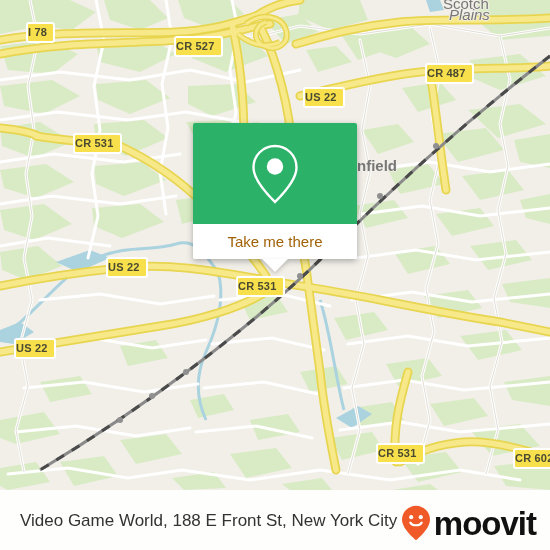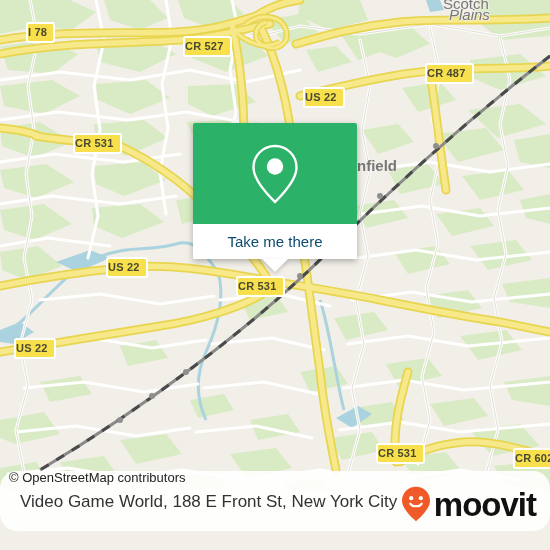--- a/index.html
+++ b/index.html
@@ -76,21 +76,21 @@
   #popup-footer {
     background: #ffffff;
     height: 35px;
     border-radius: 0 0 2px 2px;
     display: flex;
     align-items: center;
     justify-content: center;
     position: relative;
   }
   #popup-footer .cta {
-    color: #0c4a6e;
+    color: #a16207;
     font-size: 15px;
     line-height: 17px;
   }
   #popup-tail {
     position: absolute;
     left: 50%;
     bottom: -13px;
     margin-left: -13px;
     width: 0; height: 0;
     border-left: 13px solid transparent;
@@ -108,27 +108,26 @@
     line-height: 16px;
     color: #222222;
     white-space: nowrap;
     z-index: 6;
   }
 
   
   #footer {
     position: absolute;
     left: 0;
-    top: 471px;
+    top: 490px;
     width: 550px;
     height: 60px;
     background: rgba(255,255,255,0.90);
     z-index: 5;
     overflow: hidden;
-    border-radius: 17px;
   }
   #footer-title {
     position: absolute;
     left: 20px;
     top: 21px;
     font-size: 17px;
     line-height: 20px;
     color: #333333;
     white-space: nowrap;
   }
@@ -338,21 +337,21 @@
           <circle cx="380" cy="196" r="3"></circle>
           <circle cx="300" cy="276" r="3"></circle>
           <circle cx="186" cy="372" r="3"></circle>
           <circle cx="152" cy="396" r="3"></circle>
           <circle cx="120" cy="420" r="3"></circle>
         </g>
       </g>
     </svg>
 
     <div class="shield" style="left:26px;  top:22px;">I 78</div>
-    <div class="shield" style="left:183px; top:36px;">CR 527</div>
+    <div class="shield" style="left:174px; top:36px;">CR 527</div>
     <div class="shield" style="left:425px; top:63px;">CR 487</div>
     <div class="shield" style="left:303px; top:87px;">US 22</div>
     <div class="shield" style="left:73px;  top:133px;">CR 531</div>
     <div class="shield" style="left:106px; top:257px;">US 22</div>
     <div class="shield" style="left:236px; top:276px;">CR 531</div>
     <div class="shield" style="left:14px;  top:338px;">US 22</div>
     <div class="shield" style="left:376px; top:443px;">CR 531</div>
     <div class="shield" style="left:513px; top:448px;">CR 602</div>
 
     <div class="place-label" style="left:443px; top:-5px;">Scotch</div>
@@ -366,21 +365,20 @@
           <circle cx="26" cy="23.5" r="8.2" fill="#ffffff"></circle>
         </svg>
       </div>
       <div id="popup-footer">
         <span class="cta">Take me there</span>
         <div id="popup-tail"></div>
       </div>
     </div>
   </div>
 
-  <div id="attribution">© OpenStreetMap contributors</div>
 
   <div id="footer">
     <div id="footer-title">Video Game World, 188 E Front St, New York City</div>
     <div id="brand">
       <svg width="30" height="36" viewBox="0 0 30 36">
         <path d="M15 0.8 C 7.3 0.8 1 7 1 14.7 C 1 24 15 35.2 15 35.2 C 15 35.2 29 24 29 14.7 C 29 7 22.7 0.8 15 0.8 Z" fill="#f05a28"></path>
         <circle cx="10.2" cy="12.2" r="2.1" fill="#ffffff"></circle>
         <circle cx="19.8" cy="12.2" r="2.1" fill="#ffffff"></circle>
         <path d="M9.3 17.6 C 11.4 21.2 18.6 21.2 20.7 17.6" fill="none" stroke="#ffffff" stroke-width="2.1" stroke-linecap="round"></path>
       </svg>

